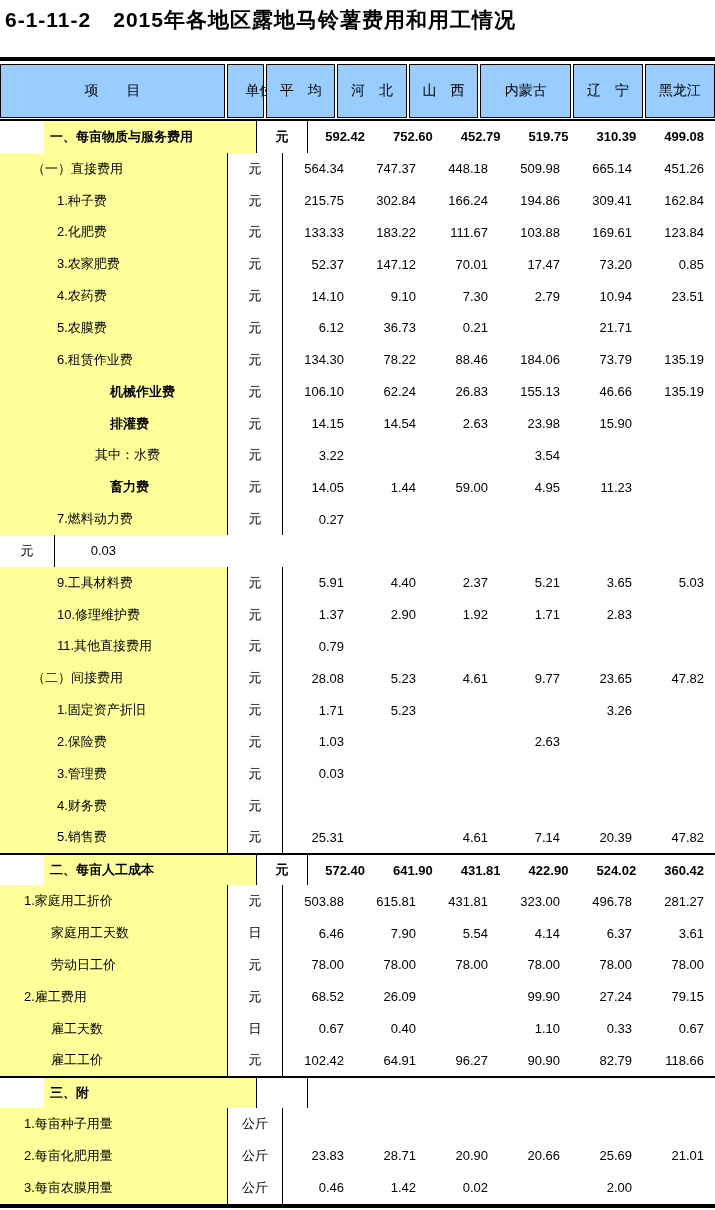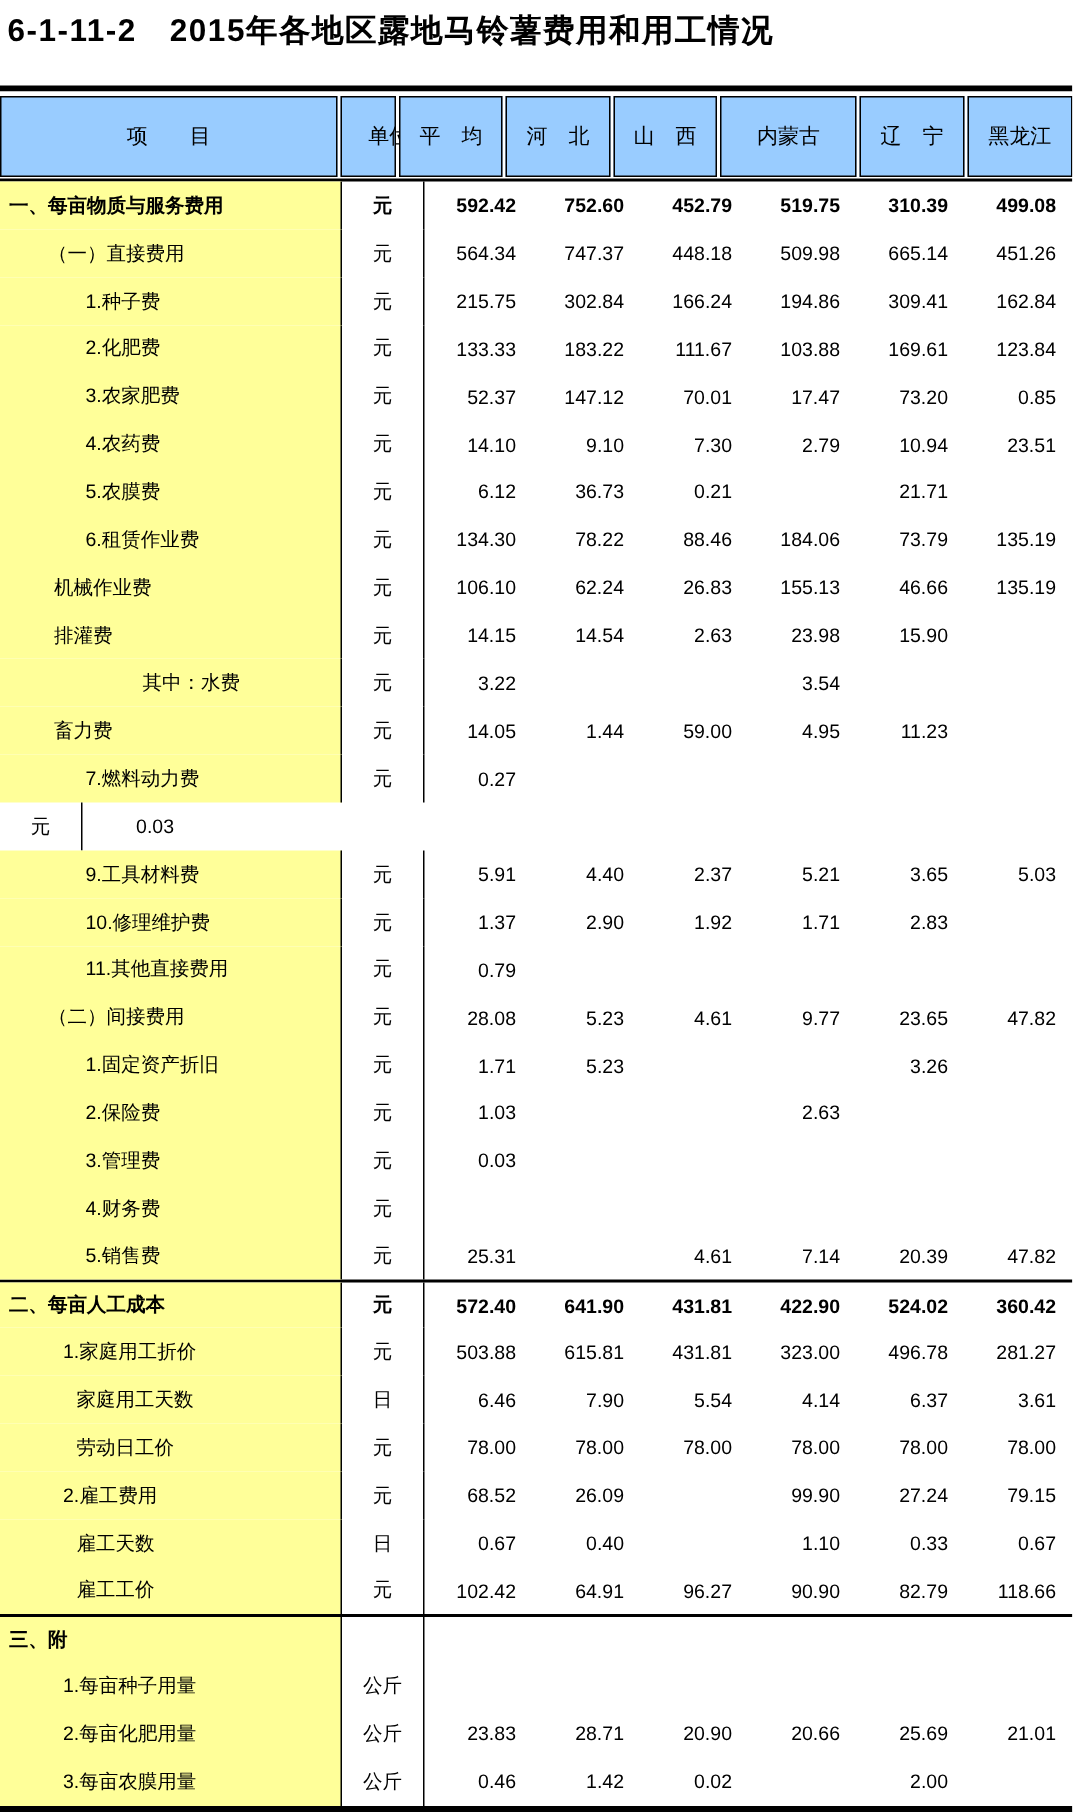--- a/index.html
+++ b/index.html
@@ -80,26 +80,26 @@
   }
   .c-val {
     width: 72px;
     display: flex;
     align-items: center;
     justify-content: flex-end;
     padding-right: 11px;
   }
   .row.bold .c-label, .row.bold .c-unit, .row.bold .c-val { font-weight: bold; }
   
-  .ind0 .c-label { padding-left: 6px; }
+  .ind0 .c-label { padding-left: 6px; margin-left: 44px; }
   .ind1 .c-label { padding-left: 32px; }
-  .ind2 .c-label { padding-left: 42px; }
+  .ind2 .c-label { padding-left: 24px; }
   .ind3 .c-label { padding-left: 51px; }
   .ind4 .c-label { padding-left: 57px; }
-  .ind5 .c-label { padding-left: 36px; }
+  .ind5 .c-label { padding-left: 110px; font-weight: bold; }
   .ind6 .c-label { padding-left: 95px; }
 </style>
 </head>
 <body>
 
 <div class="page">
   <div class="doc-title">6-1-11-2　2015年各地区露地马铃薯费用和用工情况</div>
 
   <div class="tbl">
     <div class="hdr" id="header-row">

